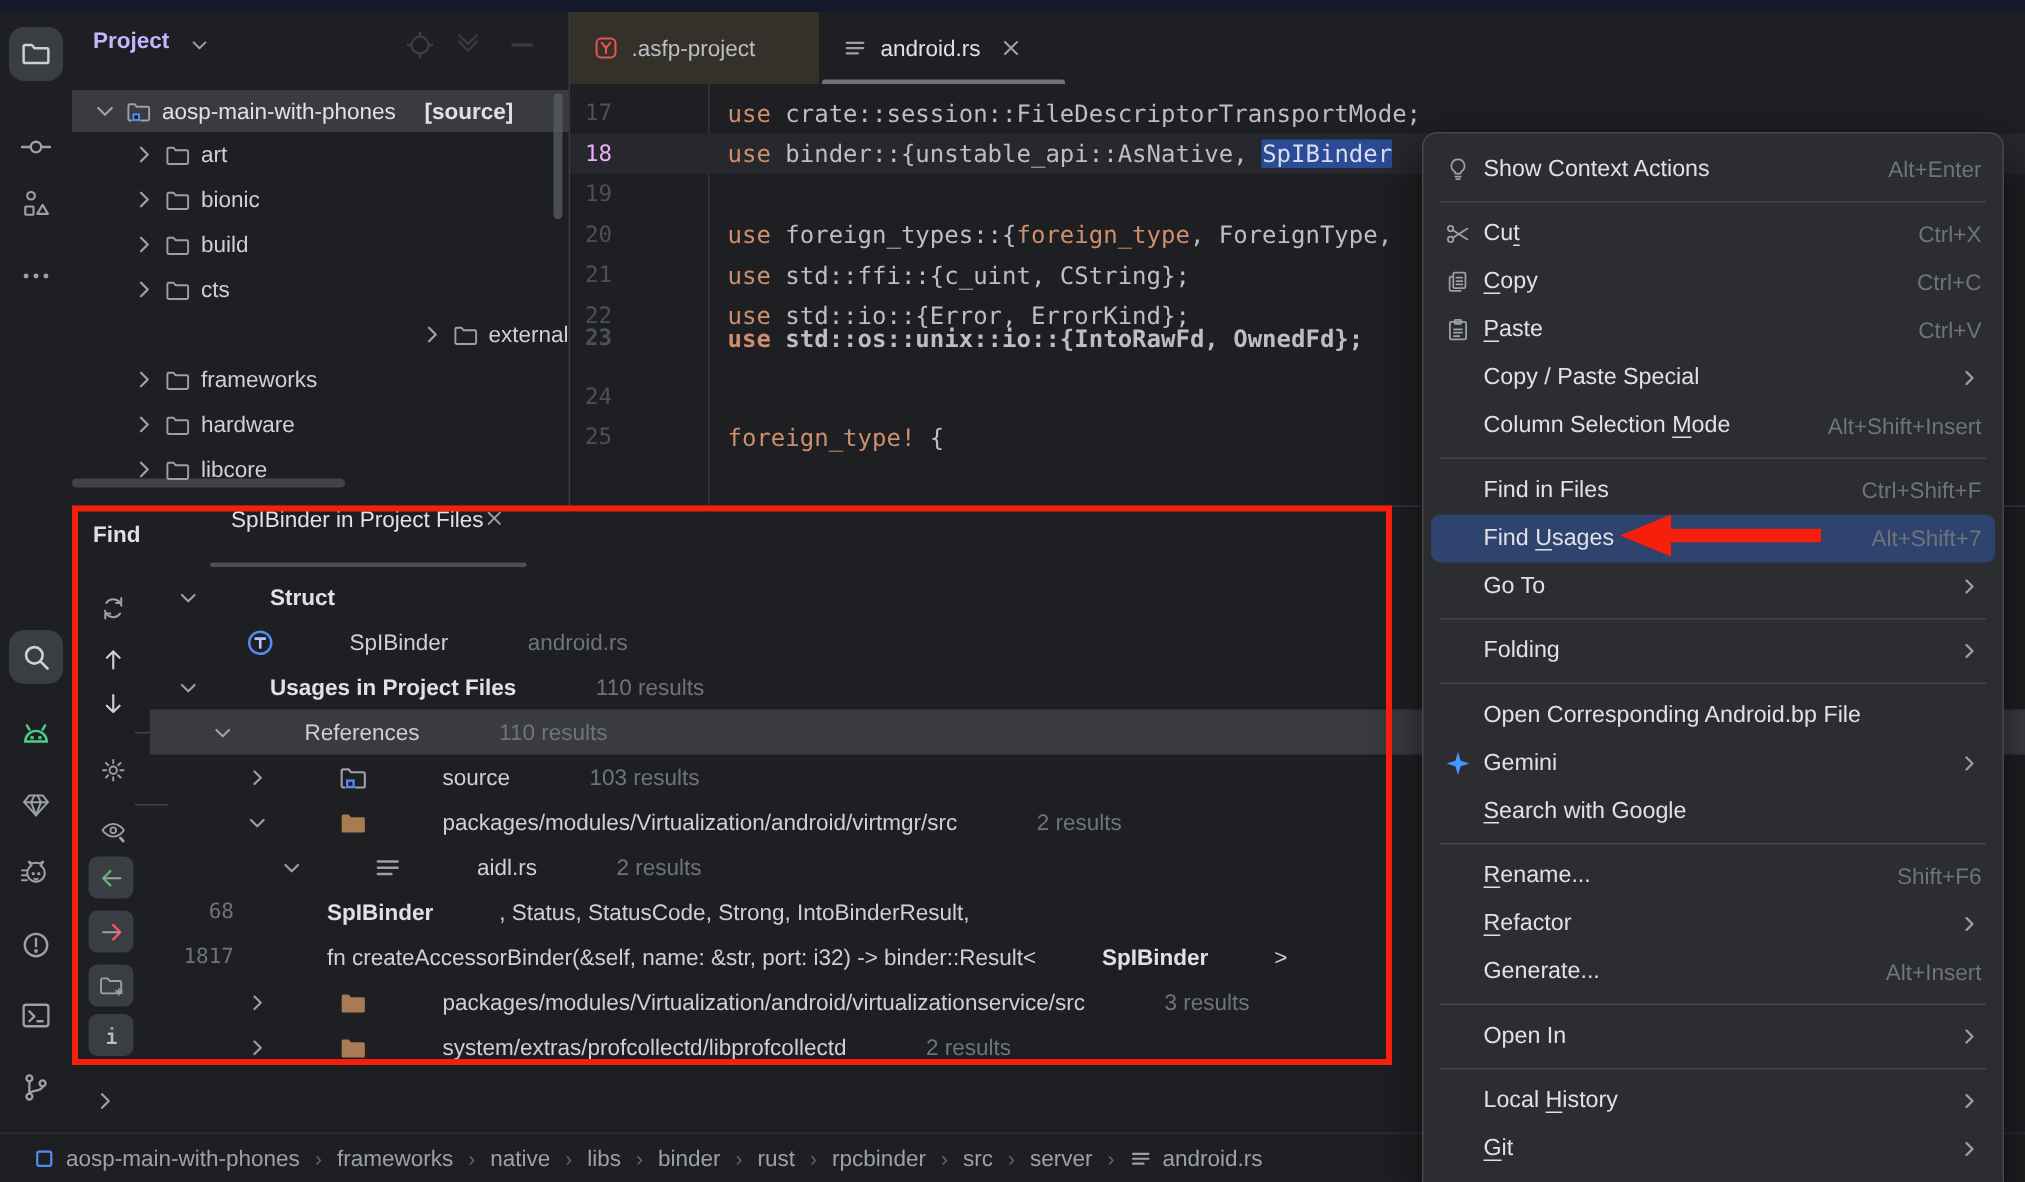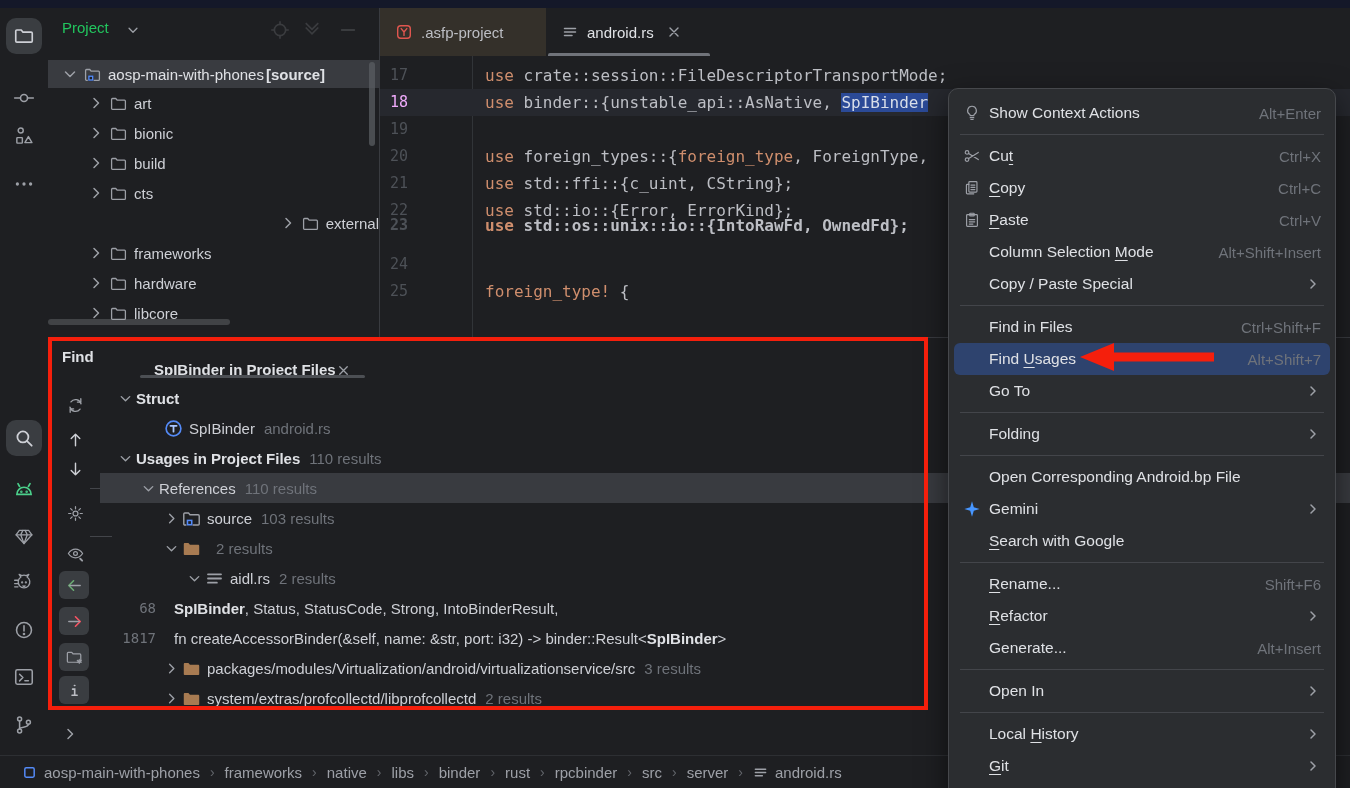--- a/index.html
+++ b/index.html
@@ -15,31 +15,31 @@
   
   #rail{left:0;top:8px;width:48px;height:747px;background:#1e1f22;border-right:1px solid #393b40;}
   .rail-btn{position:absolute;left:6px;width:36px;height:36px;border-radius:10px;
             display:flex;align-items:center;justify-content:center;}
   .rail-btn.active{background:#3a3d41;}
   .ricon{width:22px;height:22px;}
 
   
   #project-panel{left:48px;top:8px;width:332px;height:329px;background:#1e1f22;border-right:1px solid #393b40;box-sizing:border-box;}
   .pp-header{position:absolute;left:0;top:0;width:100%;height:44px;}
-  .pp-title{position:absolute;left:14px;top:11px;font-size:15px;font-weight:400;color:#22c55e;}
+  .pp-title{position:absolute;left:14px;top:11px;font-size:15px;font-weight:700;color:#c4b5fd;}
   .pp-chev{position:absolute;left:78px;top:15px;width:14px;height:14px;}
   .ghost{position:absolute;top:12px;width:20px;height:20px;opacity:.16;}
   .ptree-row{position:absolute;left:0;width:100%;height:30px;display:flex;align-items:center;}
   #proot{position:absolute;left:0;top:52px;width:100%;height:28px;background:#393b40;display:flex;align-items:center;}
   .tchev{width:16px;height:16px;margin-left:14px;flex:none;}
   .tchev2{width:16px;height:16px;margin-left:40px;flex:none;}
   .ticon{width:17px;height:17px;margin-left:6px;margin-right:7px;flex:none;}
   .tlabel{font-size:15px;color:#ced0d6;white-space:nowrap;}
   #proot .tlabel{color:#dfe1e5;}
-  .tsuffix{font-weight:700;color:#dfe1e5;margin-left:2px;font-size:15px;}
+  .tsuffix{font-weight:700;color:#dfe1e5;margin-left:19px;font-size:15px;}
   .vscroll{position:absolute;right:4px;top:54px;width:6px;height:84px;background:#5a5d61;border-radius:3px;opacity:.75;}
   .hscroll{position:absolute;left:0;top:311px;width:182px;height:6px;background:#9da0a7;border-radius:3px;opacity:.28;}
 
   
   #tabbar{left:380px;top:8px;width:970px;height:48px;background:#1e1f22;}
   .tab{position:absolute;top:0;height:48px;display:flex;align-items:center;padding:0 16px;box-sizing:border-box;}
   #tab1{left:0;width:166px;background:#34302a;}
   #tab2{left:166px;width:166px;}
   .tab .ficon{width:16px;height:16px;margin-right:9px;flex:none;}
   .tab-label{font-size:15px;color:#bcbec4;white-space:nowrap;}
@@ -58,29 +58,29 @@
   .code-text{position:absolute;left:105px;top:0;}
   .cs-kw{color:#cf8e6d;text-align:center;}
   .cs-pl{color:#bcbec4;}
   .cs-mac{color:#cf8e6d;}
   .cs-sel{background:#2b4a97;color:#d8dee9;}
   .cs-wv{color:#bcbec4;text-decoration:underline wavy #4fa45b;text-decoration-thickness:1px;text-underline-offset:4px;}
 
   
   #find-panel{left:48px;top:337px;width:1302px;height:418px;background:#1e1f22;border-top:1px solid #393b40;box-sizing:border-box;}
   .find-label{position:absolute;left:14px;top:10px;font-size:15px;font-weight:700;color:#dfe1e5;}
-  .find-tab{position:absolute;left:92px;top:0;height:40px;display:flex;align-items:flex-end;padding:0 14px;font-weight:bold;}
+  .find-tab{position:absolute;left:92px;top:0;height:40px;display:flex;align-items:flex-start;padding:0 14px;}
   .find-tab-label{font-size:15px;color:#dfe1e5;white-space:nowrap;}
   .find-tab-underline{position:absolute;left:0;right:0;bottom:0;height:3px;background:#4c4f54;border-radius:2px;}
   .ft-sep{position:absolute;left:42px;width:22px;height:1px;background:#43454a;}
   .ft-btn{position:absolute;left:16px;width:22px;height:22px;display:flex;align-items:center;justify-content:center;}
   .ft-btn.boxed{left:11px;width:30px;height:28px;background:#3a3d41;border-radius:6px;}
   .ft-btn svg{width:19px;height:19px;}
   #find-rows{position:absolute;left:52px;top:0;right:0;bottom:0;}
-  .f-row{position:absolute;left:0;right:0;height:30px;display:flex;align-items:center;font-size:15px;white-space:nowrap;}
+  .f-row{position:absolute;left:0;right:0;height:30px;display:flex;align-items:center;font-size:15px;white-space:nowrap;gap:44px;}
   .f-row.sel{background:#393b40;}
   .f-chev{width:18px;height:16px;flex:none;display:flex;align-items:center;}
   .f-chev svg{width:15px;height:15px;}
   .f-icon{width:19px;height:19px;margin-right:6px;flex:none;}
   .f-n{color:#ced0d6;}
   .f-b{color:#dfe1e5;font-weight:700;}
   .f-d{color:#6f737a;margin-left:9px;}
   .f-ln{width:56px;text-align:right;color:#6f737a;font-family:"DejaVu Sans Mono",monospace;font-size:14px;margin-right:18px;flex:none;}
   .lone-chev{position:absolute;left:14px;top:388px;width:16px;height:16px;}
 
@@ -547,20 +547,21 @@
           <span class="f-chev">
             <svg viewBox="0 0 16 16" fill="none" stroke="#9da0a7" stroke-width="1.5" stroke-linecap="round" stroke-linejoin="round">
               <path d="M3.5 6L8 10.5 12.5 6"></path>
             </svg>
           </span>
           <span class="f-icon">
             <svg viewBox="0 0 16 16">
               <path d="M1.5 4.2c0-.5.4-.9.9-.9h3l1.3 1.6h6.9c.5 0 .9.4.9.9v6.8c0 .5-.4.9-.9.9H2.4c-.5 0-.9-.4-.9-.9z" fill="#a87b52"></path>
             </svg>
           </span>
+          <span class="f-n">packages/modules/Virtualization/android/virtmgr/src</span>
           <span class="f-d">2 results</span>
         </div>
         <div class="f-row" style="top: 225px; padding-left: 87px;">
           <span class="f-chev">
             <svg viewBox="0 0 16 16" fill="none" stroke="#9da0a7" stroke-width="1.5" stroke-linecap="round" stroke-linejoin="round">
               <path d="M3.5 6L8 10.5 12.5 6"></path>
             </svg>
           </span>
           <span class="f-icon">
             <svg viewBox="0 0 16 16" stroke="#9da0a7" stroke-width="1.5" stroke-linecap="round">
@@ -708,31 +709,31 @@
             <rect x="4" y="4" width="12" height="13" rx="1"></rect>
             <rect x="7.5" y="2.5" width="5" height="3" rx=".8"></rect>
             <path d="M7 9.5h6M7 12h6M7 14.5h4"></path>
           </svg>
         </span>
         <span class="m-label"><u>P</u>aste</span>
         <span class="m-shortcut">Ctrl+V</span>
       </div>
       <div class="m-item">
         <span class="m-icon"></span>
+        <span class="m-label">Copy / Paste Special</span>
+        <span class="m-sub">
+          <svg viewBox="0 0 16 16" fill="none" stroke="#9da0a7" stroke-width="1.5" stroke-linecap="round" stroke-linejoin="round">
+            <path d="M6 4l4 4-4 4"></path>
+          </svg>
+        </span>
+      </div>
+      <div class="m-item">
+        <span class="m-icon"></span>
         <span class="m-label">Column Selection <u>M</u>ode</span>
         <span class="m-shortcut">Alt+Shift+Insert</span>
-      </div>
-      <div class="m-item">
-        <span class="m-icon"></span>
-        <span class="m-label">Copy / Paste Special</span>
-        <span class="m-sub">
-          <svg viewBox="0 0 16 16" fill="none" stroke="#9da0a7" stroke-width="1.5" stroke-linecap="round" stroke-linejoin="round">
-            <path d="M6 4l4 4-4 4"></path>
-          </svg>
-        </span>
       </div>
       <div class="m-sep"></div>
       <div class="m-item">
         <span class="m-icon"></span>
         <span class="m-label">Find in Files</span>
         <span class="m-shortcut">Ctrl+Shift+F</span>
       </div>
       <div class="m-item selected">
         <span class="m-icon"></span>
         <span class="m-label">Find <u>U</u>sages</span>

